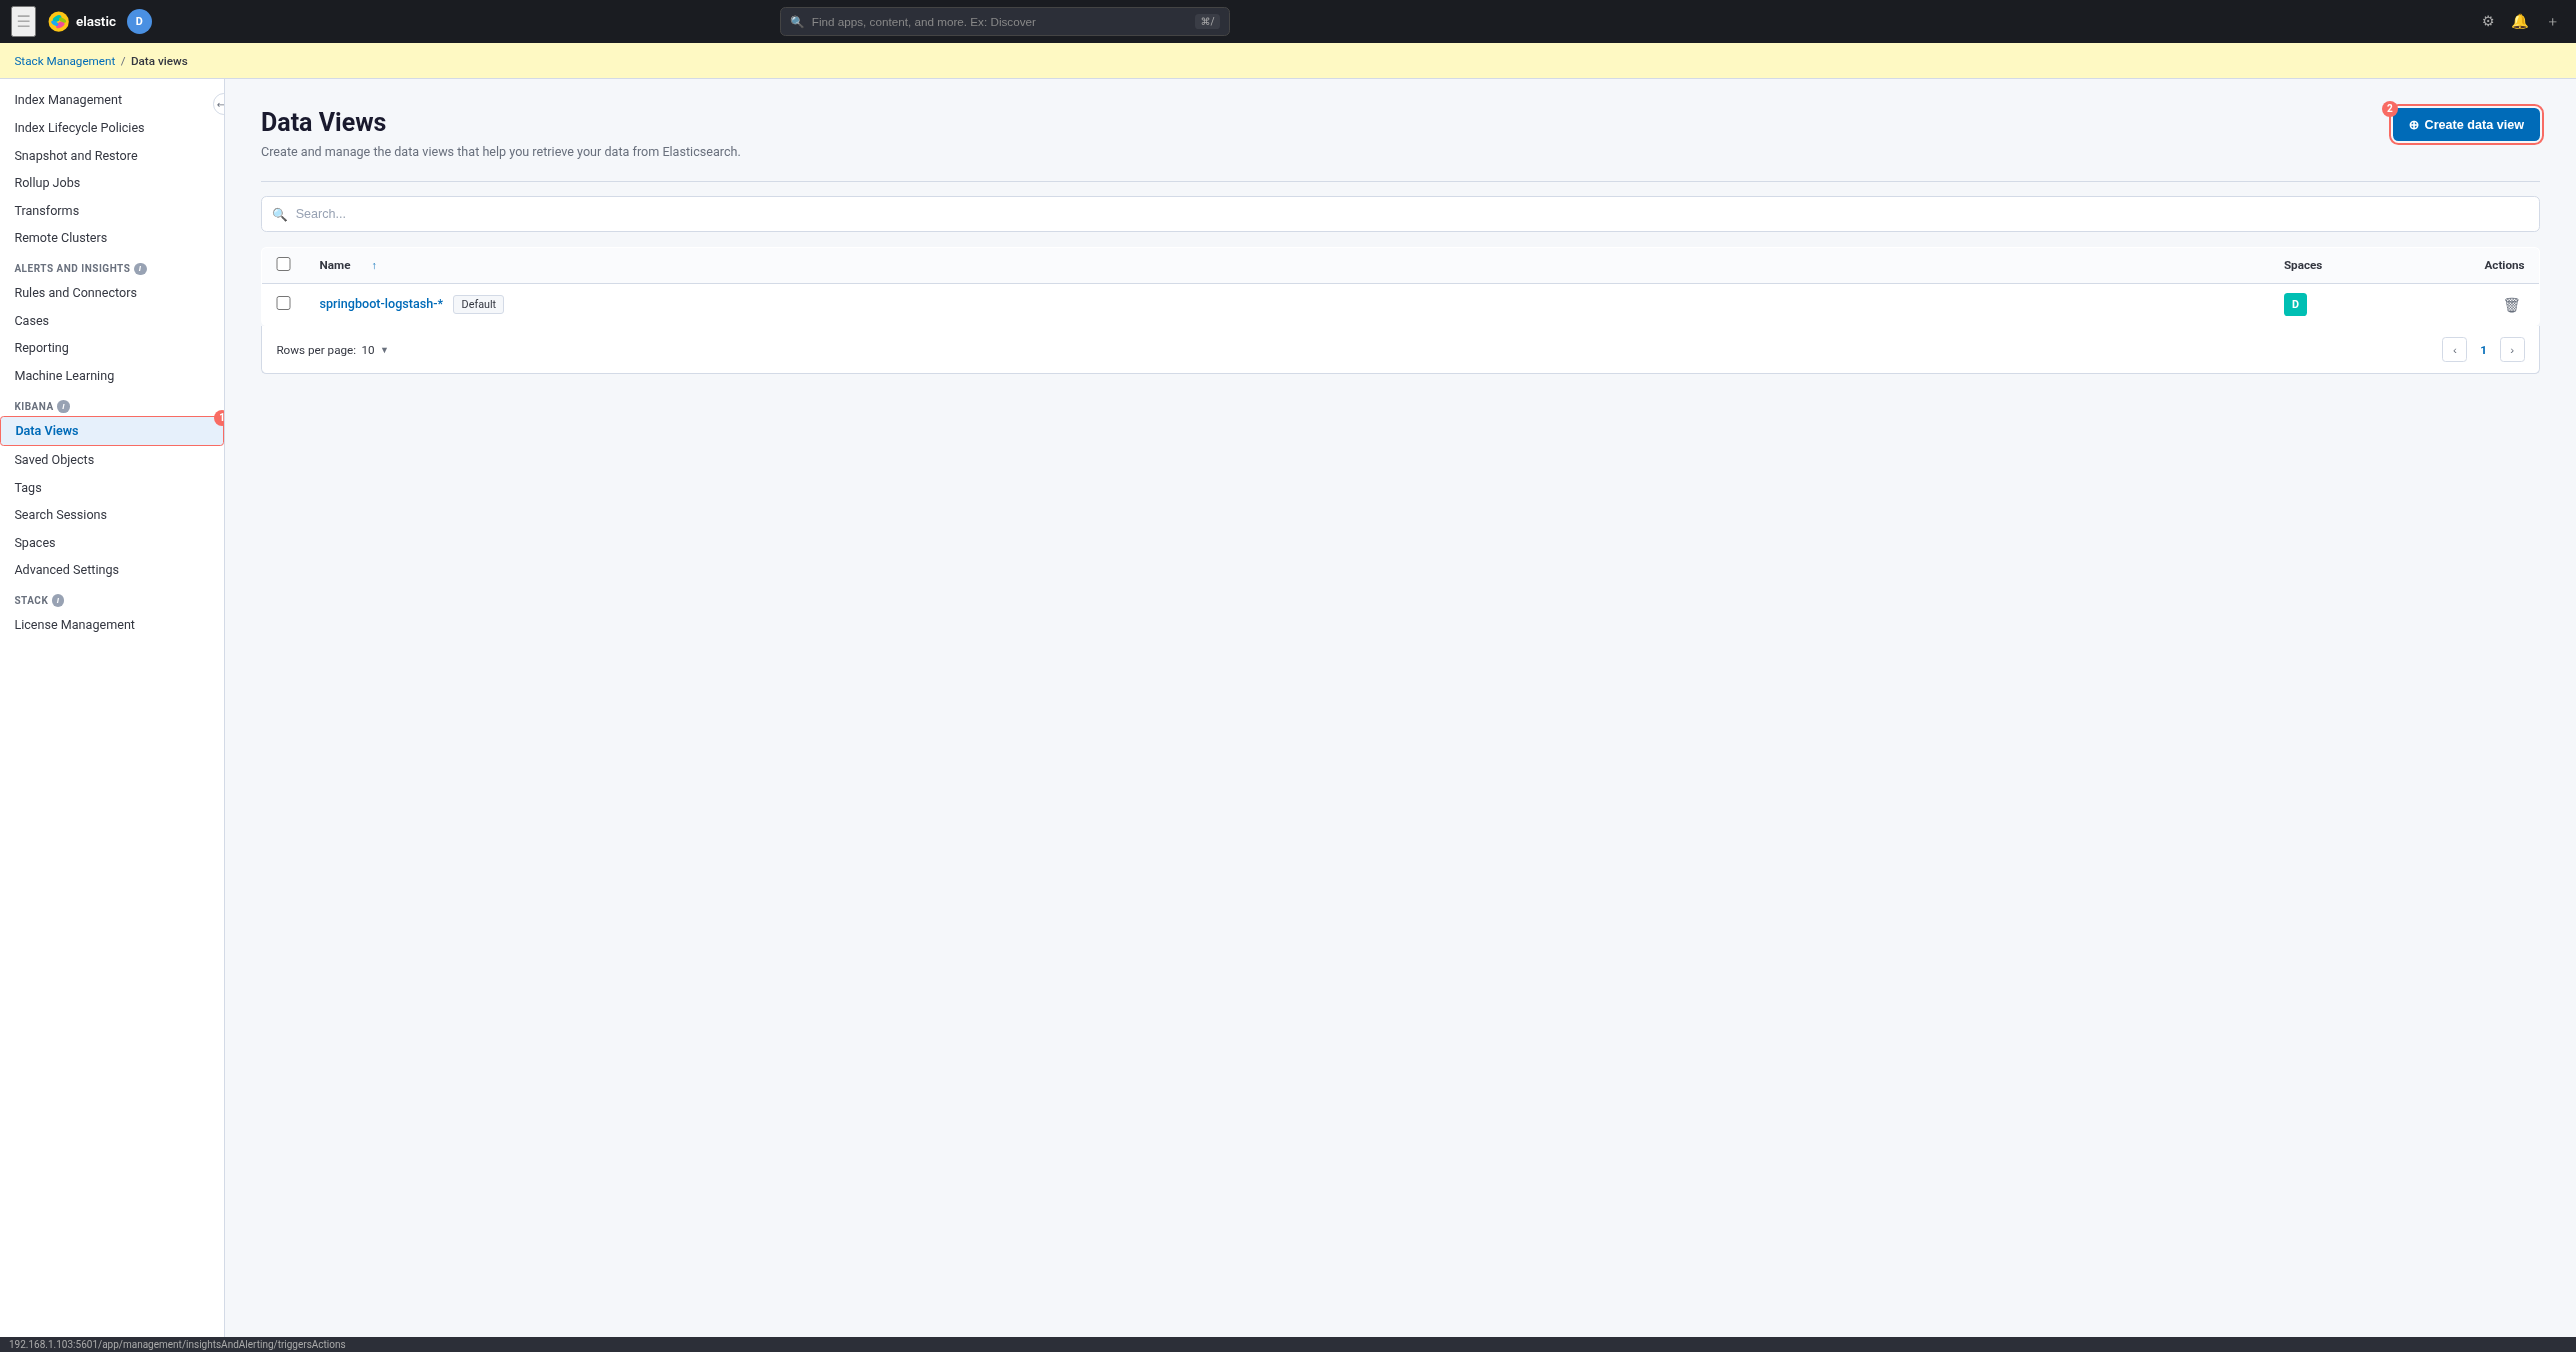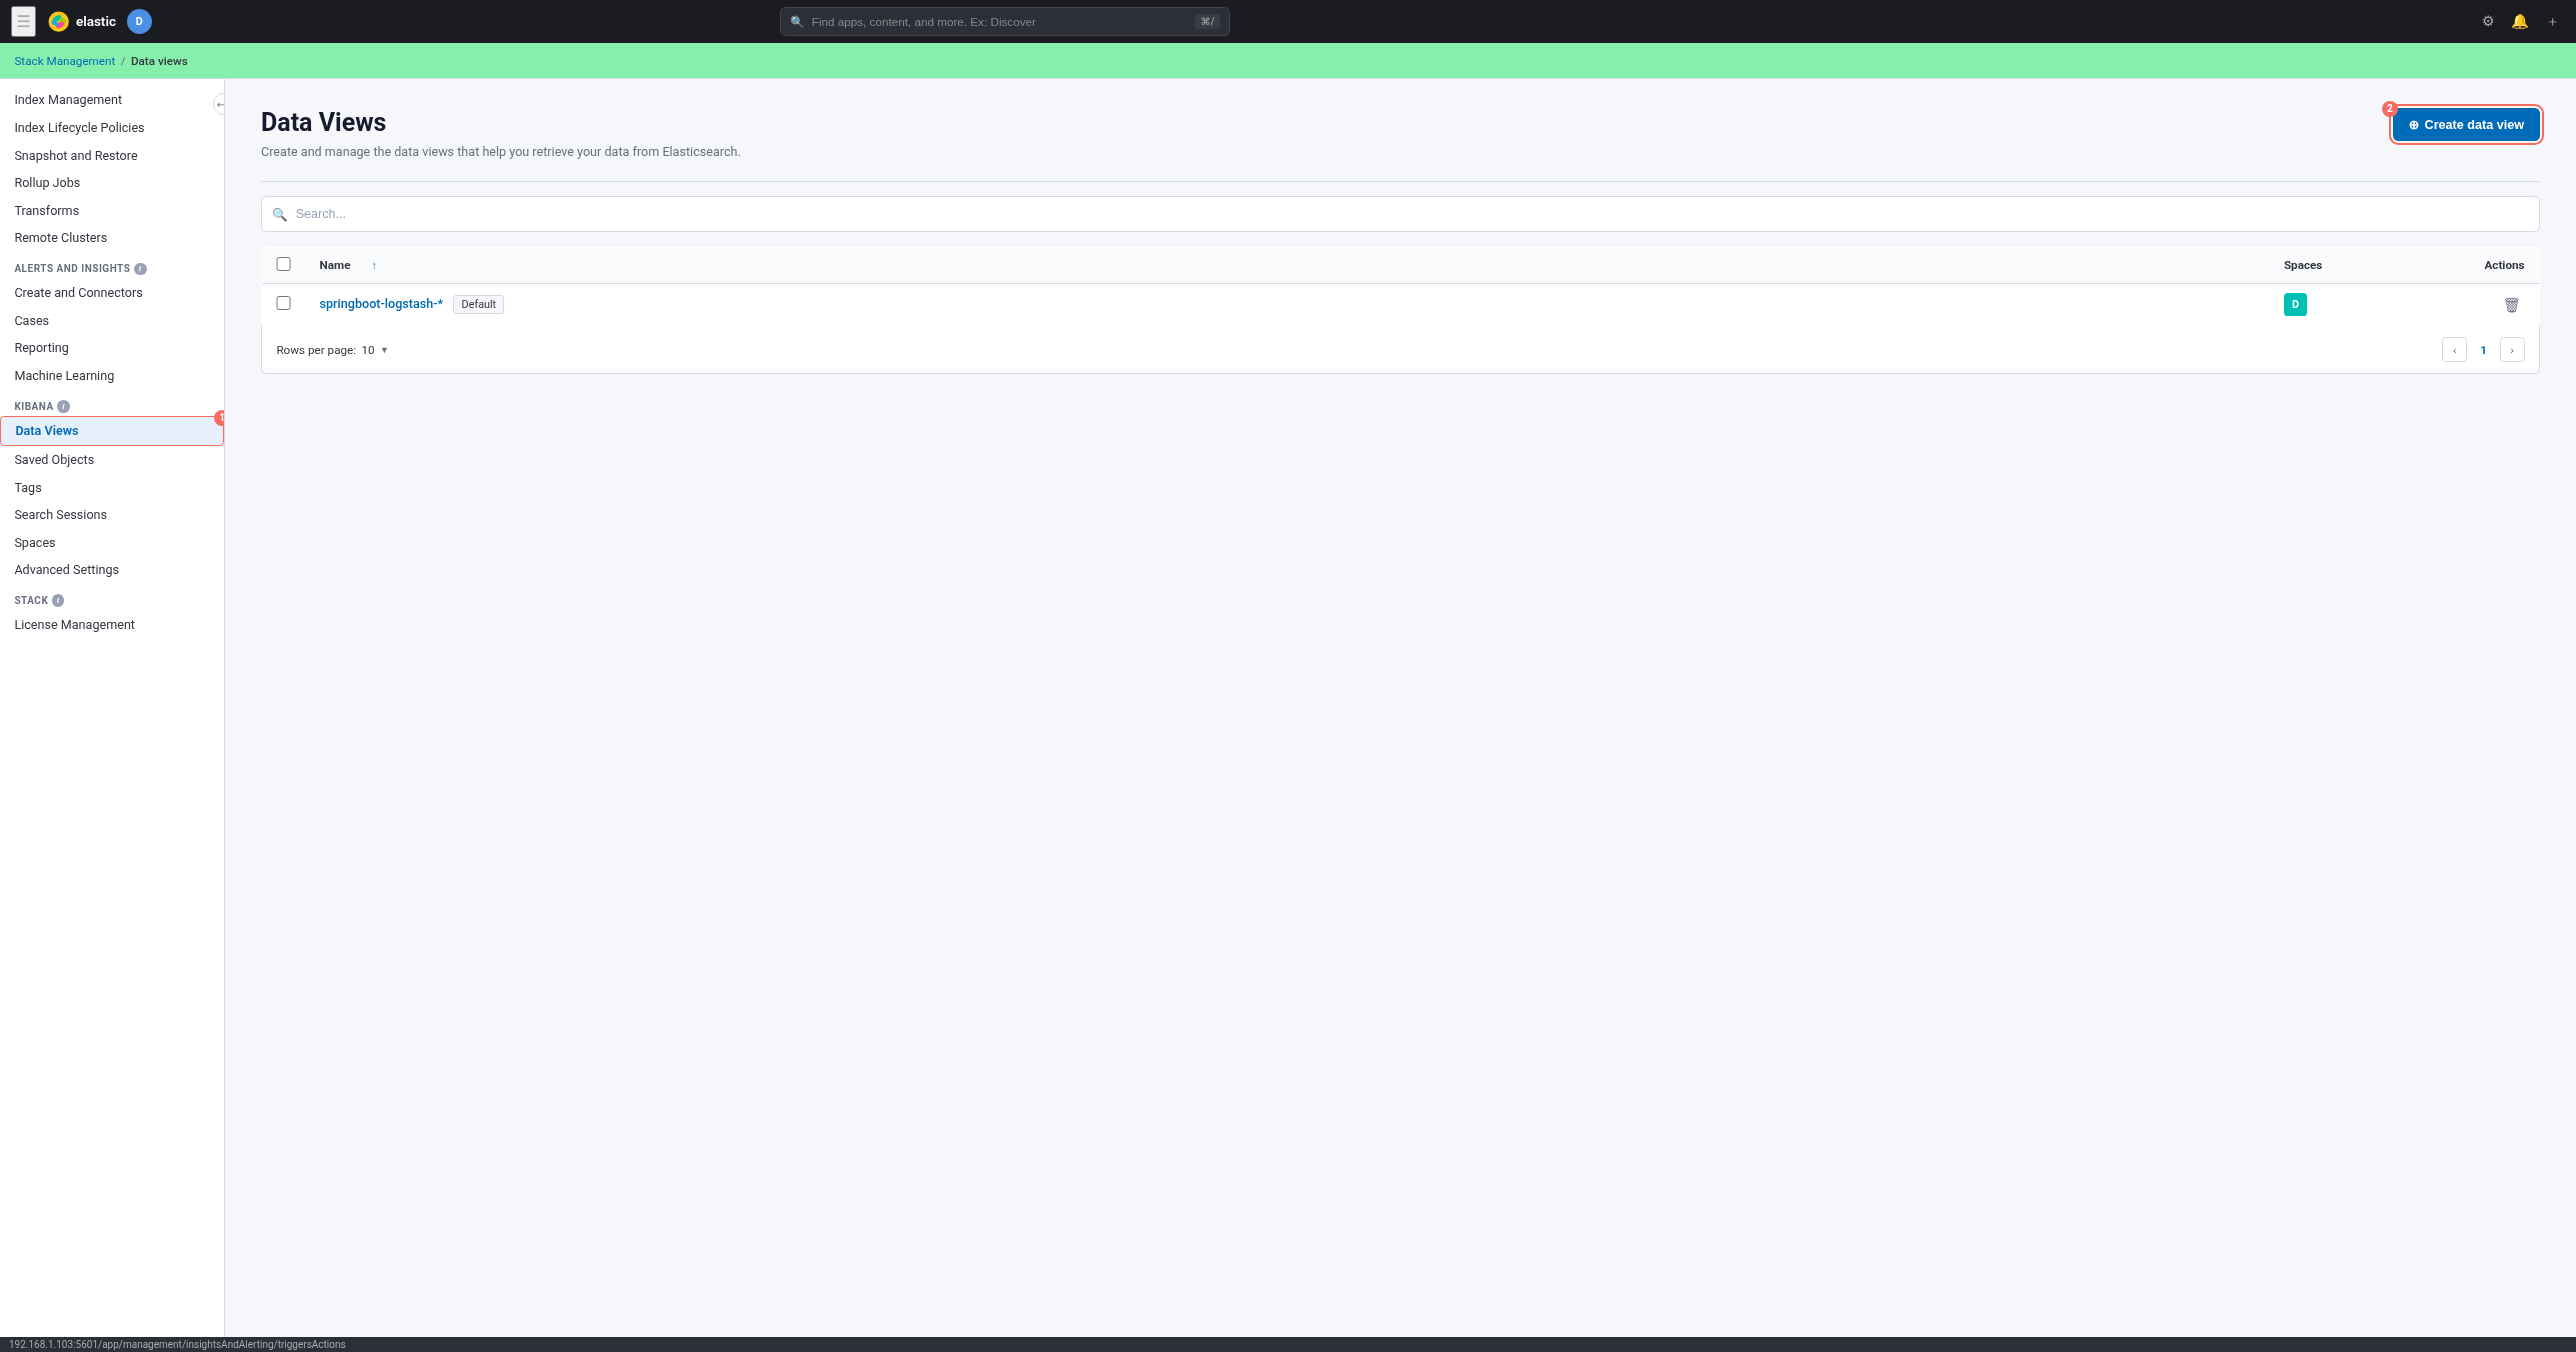--- a/index.html
+++ b/index.html
@@ -91,21 +91,21 @@
       width: 25px;
       height: 25px;
       display: flex;
       align-items: center;
       justify-content: center;
       border-radius: 3.6px;
     }
 
     
     .breadcrumb-bar {
-      background: #86efac;
+      background: #fef9c3;
       border-bottom: 0.9px solid #d3dae6;
       height: 36px;
       display: flex;
       align-items: center;
       padding: 0 14.4px;
       gap: 5.4px;
       flex-shrink: 0;
     }
     .breadcrumb-item {
       font-size: 11.7px;
@@ -487,21 +487,21 @@
     </div>
     <div class="sidebar-item">
       <span>Remote Clusters</span>
     </div>
 
     <div class="sidebar-section-header">
       <span>Alerts and Insights</span>
       <span class="info-icon">i</span>
     </div>
     <div class="sidebar-item">
-      <span>Create and Connectors</span>
+      <span>Rules and Connectors</span>
     </div>
     <div class="sidebar-item">
       <span>Cases</span>
     </div>
     <div class="sidebar-item">
       <span>Reporting</span>
     </div>
     <div class="sidebar-item">
       <span>Machine Learning</span>
     </div>

